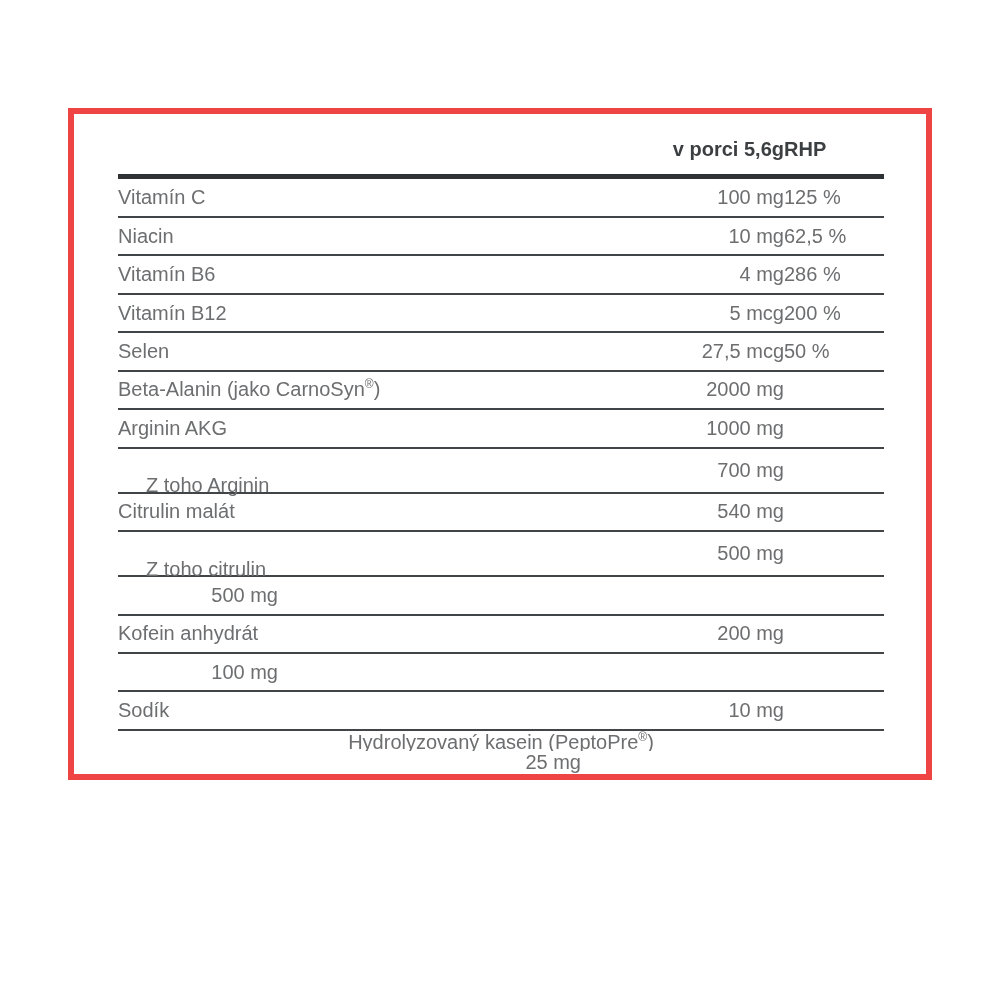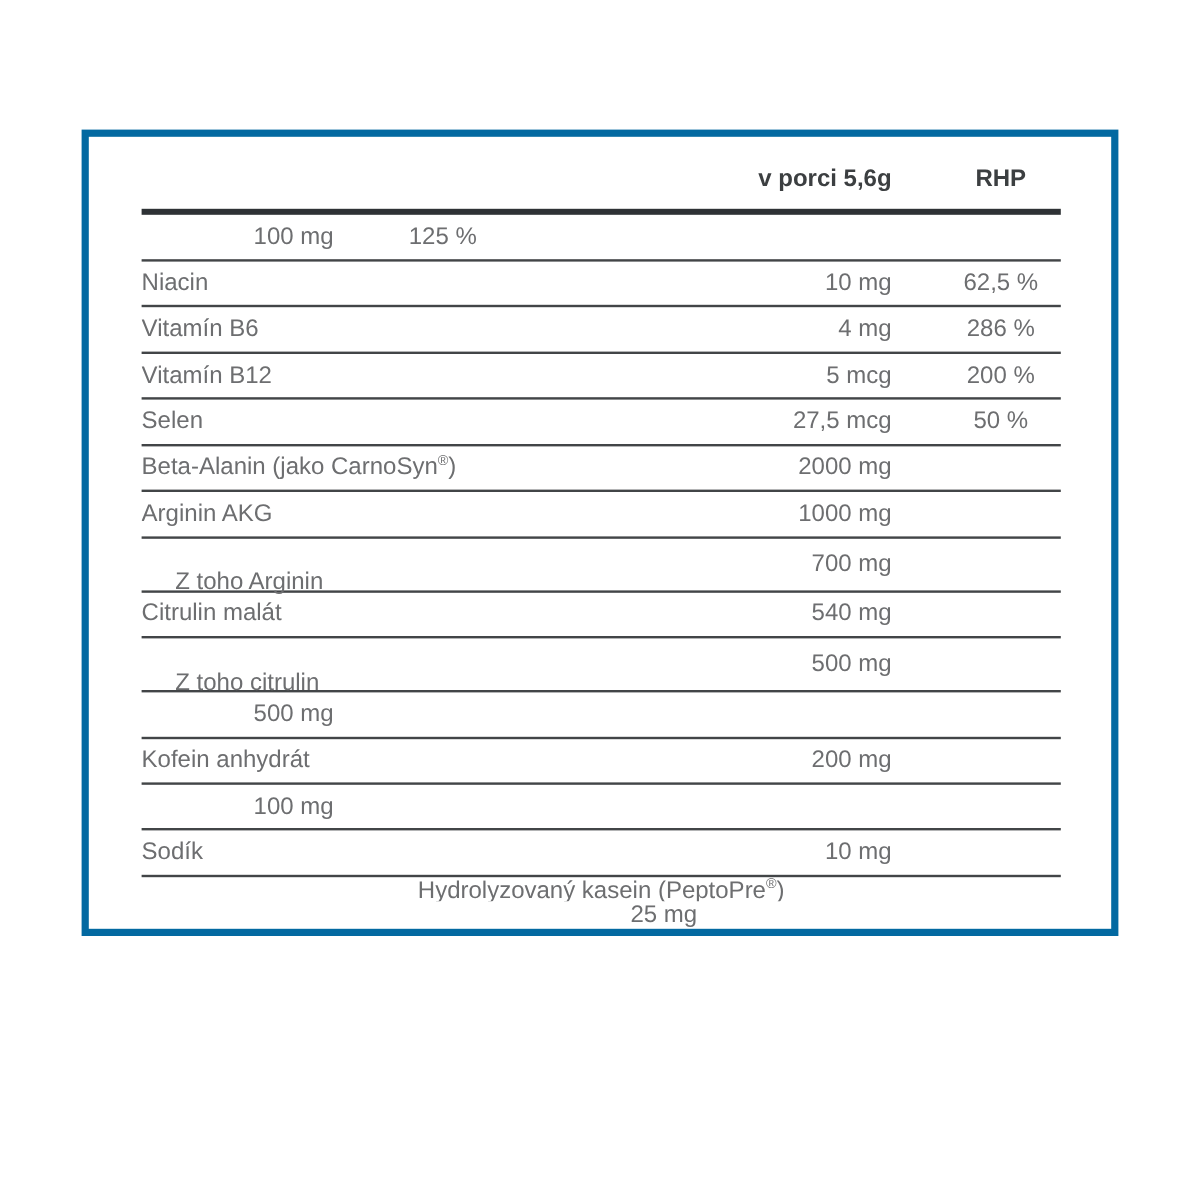--- a/index.html
+++ b/index.html
@@ -17,21 +17,21 @@
     height: 1000px;
     background: #ffffff;
   }
   .label-box {
     position: absolute;
     left: 68px;
     top: 108px;
     width: 864px;
     height: 672px;
     box-sizing: border-box;
-    border: 6px solid #0369a1;
+    border: 6px solid #ef4444;
     background: #ffffff;
   }
   .inner {
     box-sizing: border-box;
     height: 100%;
     padding: 0 42px 0 44px;
     display: flex;
     flex-direction: column;
   }
   .header-row {
@@ -68,23 +68,22 @@
     padding-left: 28px;
     margin-top: 31px;
   }
   .col-amount {
     width: 160px;
     text-align: right;
     white-space: nowrap;
   }
   .col-rhp {
     width: 100px;
-    text-align: center;
+    text-align: left;
     white-space: nowrap;
-    margin-left: 41px;
   }
   .sup {
     font-size: 12px;
     vertical-align: super;
     line-height: 0;
   }
 </style>
 </head>
 <body>
 
@@ -92,20 +91,21 @@
   <div class="label-box">
     <div class="inner">
 
       <div class="header-row">
         <div class="col-label"></div>
         <div class="col-amount">v porci 5,6g</div>
         <div class="col-rhp">RHP</div>
       </div>
 
       <div class="row">
+        <div class="col-label"><span>Vitamín C</span></div>
         <div class="col-amount">100 mg</div>
         <div class="col-rhp">125 %</div>
       </div>
 
       <div class="row">
         <div class="col-label"><span>Niacin</span></div>
         <div class="col-amount">10 mg</div>
         <div class="col-rhp">62,5 %</div>
       </div>
 

